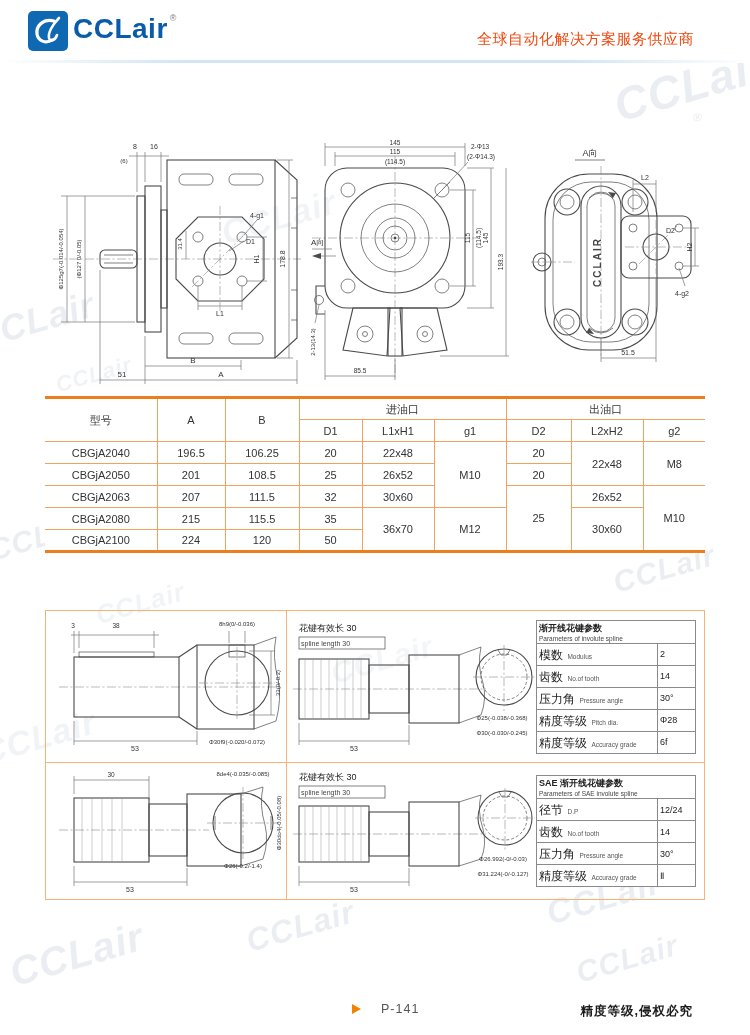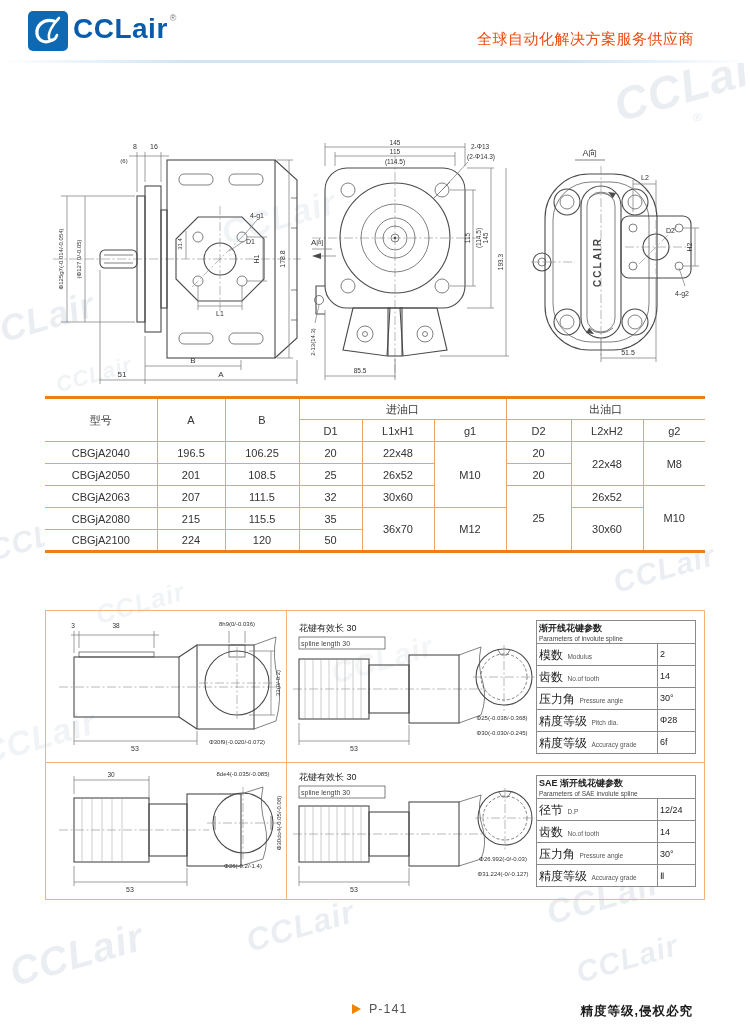--- a/index.html
+++ b/index.html
@@ -47,21 +47,21 @@
   .scell-right{flex:1;display:flex;align-items:center;justify-content:space-between;padding:0 8px 0 4px}
   .ptable{border-collapse:collapse;color:#222;width:160px;background:#fff}
   .ptable th,.ptable td{border:1px solid #8a8a8a;padding:1px 2px;text-align:left;height:15px}
   .pt-zh{font-size:9px;font-weight:bold}
   .pt-en{font-size:6.5px;color:#444;font-weight:normal}
   .lz{font-size:12px}
   .le{font-size:6.5px;color:#555}
   .pv{font-size:9px;width:38px}
 
   
-  .pageno{position:absolute;top:1002px;left:352px;display:flex;align-items:center;gap:8px;font-size:12.5px;color:#555;letter-spacing:1px}
+  .pageno{position:absolute;top:1002px;left:352px;display:flex;align-items:center;gap:20px;font-size:12.5px;color:#555;letter-spacing:1px}
   .tri{width:0;height:0;border-left:9px solid #f08300;border-top:5px solid transparent;border-bottom:5px solid transparent}
   .copyright{position:absolute;top:1003px;right:57px;font-size:12.5px;font-weight:bold;color:#1a1a1a;letter-spacing:1px}
 
   
   .wm{position:absolute;color:#a5b7c6;opacity:.22;font-weight:bold;font-style:italic;transform:rotate(-16deg);pointer-events:none;white-space:nowrap;letter-spacing:1px}
 </style>
 </head>
 <body>
 
 <div class="page">

